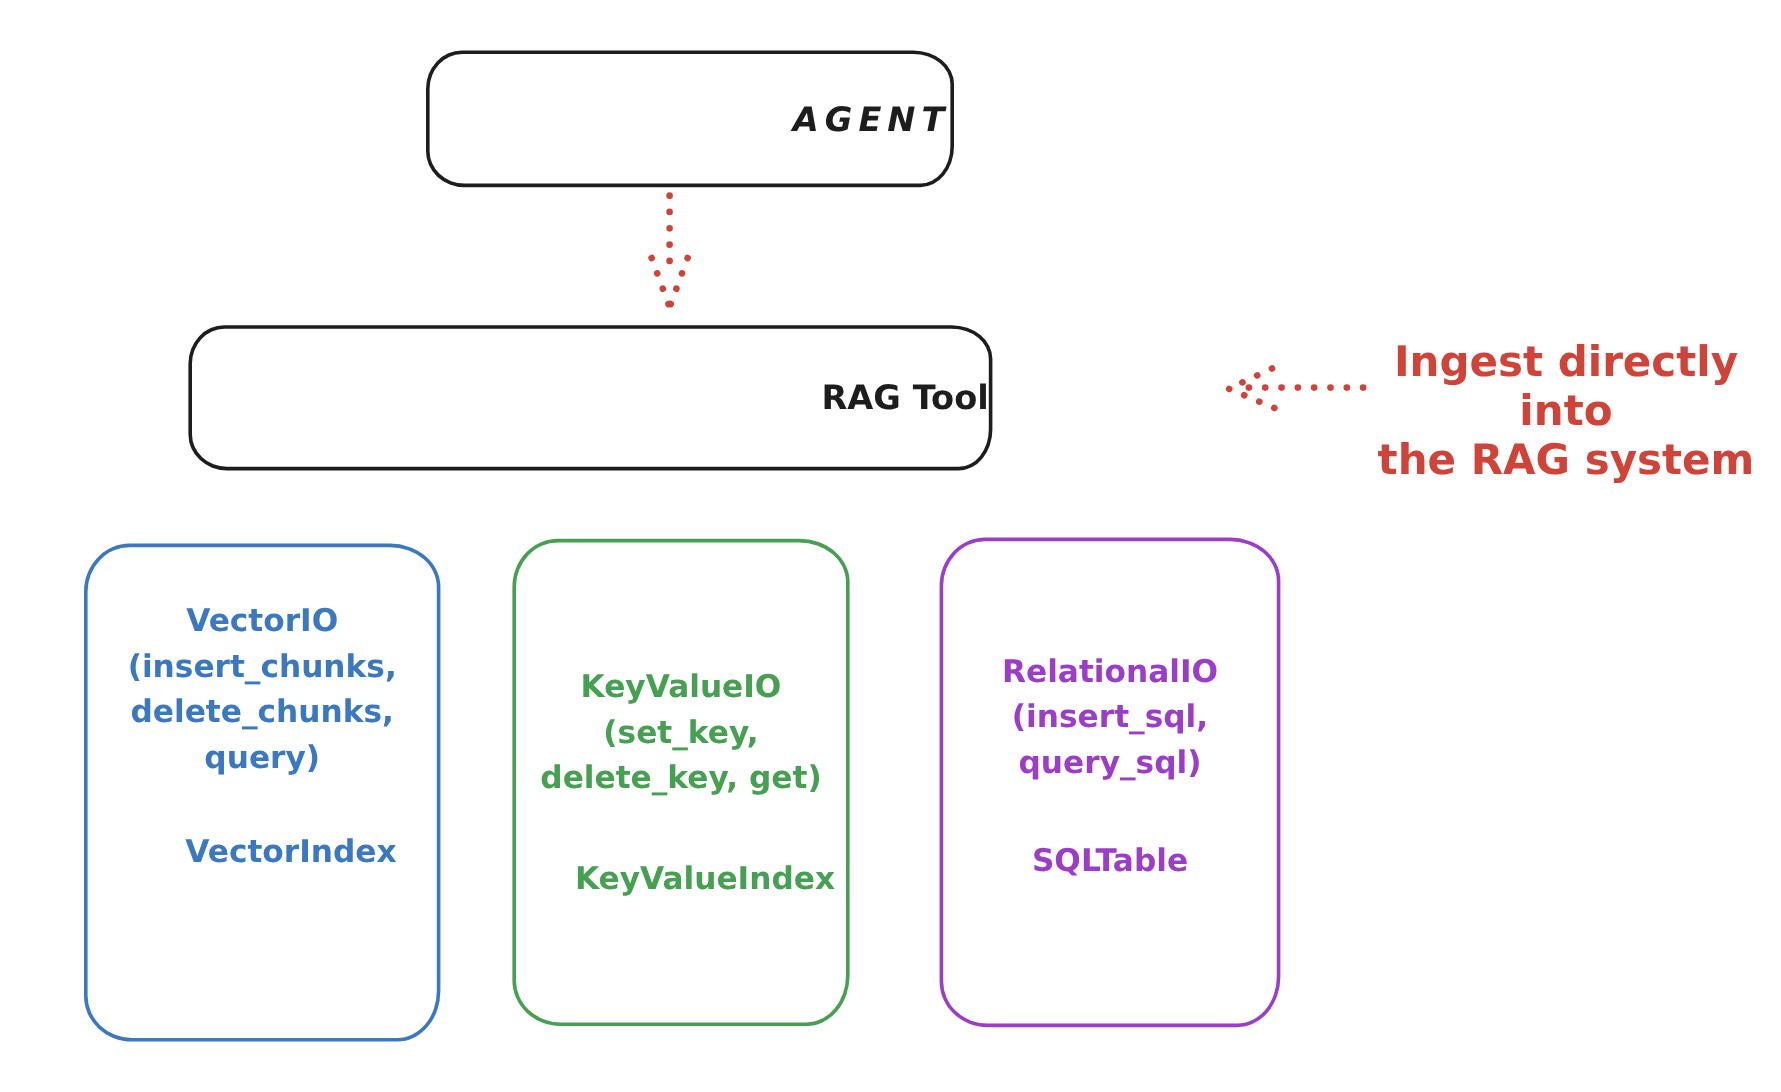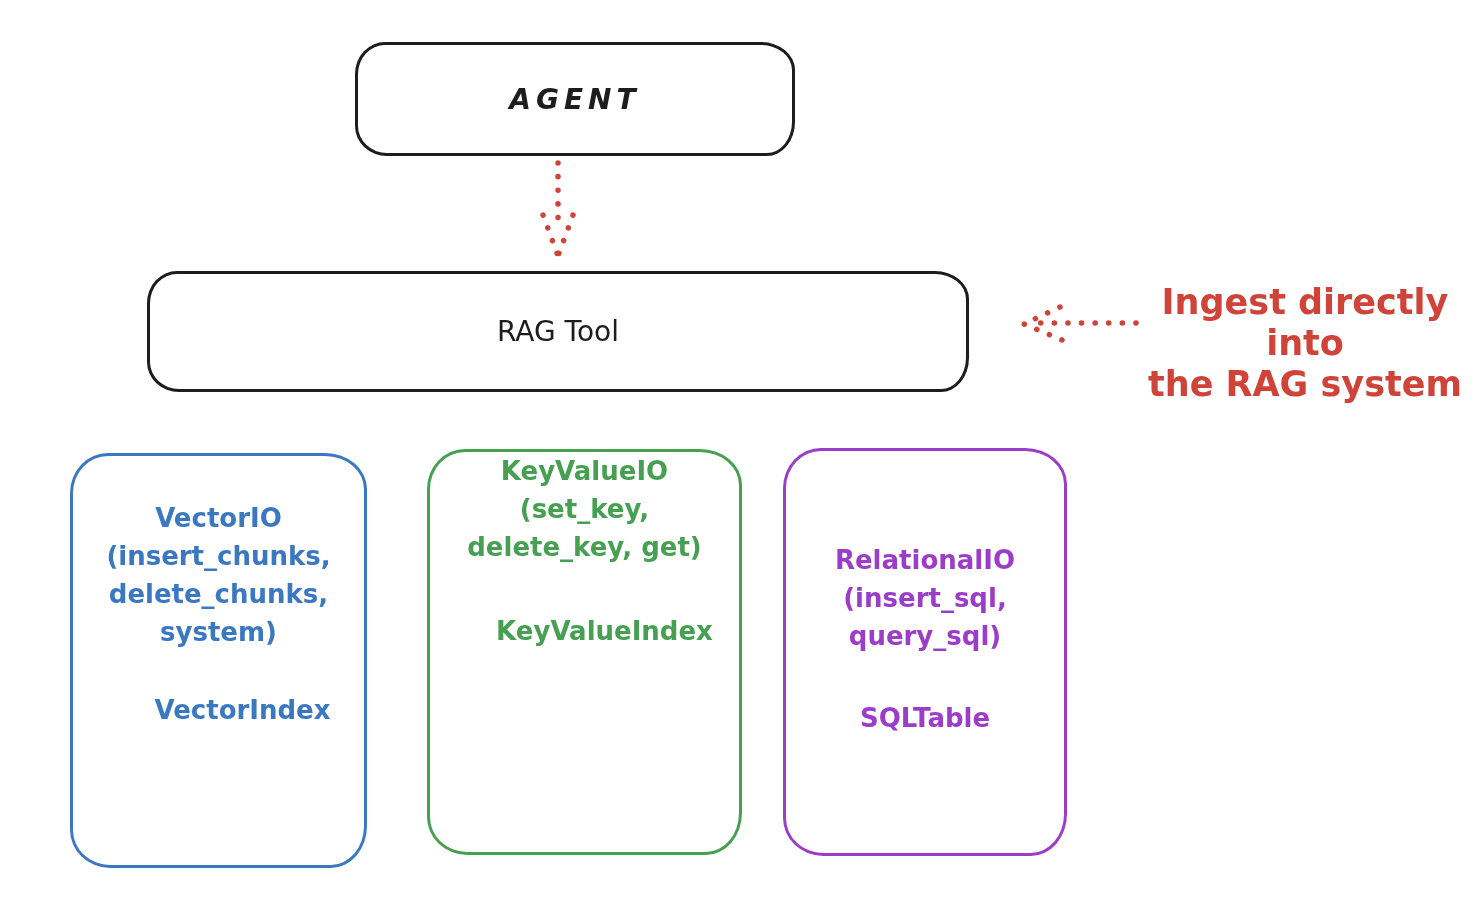--- a/index.html
+++ b/index.html
@@ -14,58 +14,58 @@
     height: 910px;
     background: #ffffff;
     overflow: hidden;
   }
   .node {
     position: absolute;
     box-sizing: border-box;
     background: #ffffff;
     display: flex;
     align-items: center;
-    justify-content: center;
+    justify-content: flex-end;
   }
   
   .node-black {
     border: 3.5px solid #1d1d1d;
     border-radius: 30px 34px 28px 32px / 32px 28px 34px 30px;
     color: #1d1d1d;
   }
   #agent-box {
     left: 355px; top: 42px; width: 440px; height: 114px;
     font-size: 28px; font-weight: bold; font-style: italic;
     letter-spacing: 5px;
   }
   #rag-tool-box {
-    left: 147px; top: 271px; width: 822px; height: 121px;
-    font-size: 28px; font-weight: normal;
+    left: 157px; top: 271px; width: 670px; height: 121px;
+    font-size: 28px; font-weight: bold;
   }
   
   .store-box {
     position: absolute;
     box-sizing: border-box;
     background: #ffffff;
     border-width: 3.5px;
     border-style: solid;
     border-radius: 38px 42px 36px 40px / 40px 36px 42px 38px;
     text-align: center;
     font-size: 26px;
     font-weight: bold;
     line-height: 38px;
   }
   .store-box span { display: block; }
   #store-vector {
     left: 70px; top: 453px; width: 297px; height: 415px;
     border-color: #3b78c2; color: #3b78c2; padding-top: 43px;
   }
   #store-keyvalue {
-    left: 427px; top: 449px; width: 315px; height: 406px;
-    border-color: #46a052; color: #46a052; 
+    left: 427px; top: 449px; width: 281px; height: 406px;
+    border-color: #46a052; color: #46a052; padding-top: 102px;
   }
   #store-relational {
     left: 783px; top: 448px; width: 284px; height: 408px;
     border-color: #9c3dc9; color: #9c3dc9; padding-top: 90px;
   }
   #store-vector .index-label    { margin-top: 40px; margin-left: 48px; }
   #store-keyvalue .index-label  { margin-top: 46px; margin-left: 40px; }
   #store-relational .index-label{ margin-top: 44px; }
   
   #ingest-note {
@@ -122,21 +122,21 @@
 
   <div id="ingest-note">
     <span>Ingest directly into</span>
     <span>the RAG system</span>
   </div>
 
   <div id="store-vector" class="store-box">
     <span>VectorIO</span>
     <span>(insert_chunks,</span>
     <span>delete_chunks,</span>
-    <span>system)</span>
+    <span>query)</span>
     <span class="index-label">VectorIndex</span>
   </div>
 
   <div id="store-keyvalue" class="store-box">
     <span>KeyValueIO</span>
     <span>(set_key,</span>
     <span>delete_key, get)</span>
     <span class="index-label">KeyValueIndex</span>
   </div>
 

